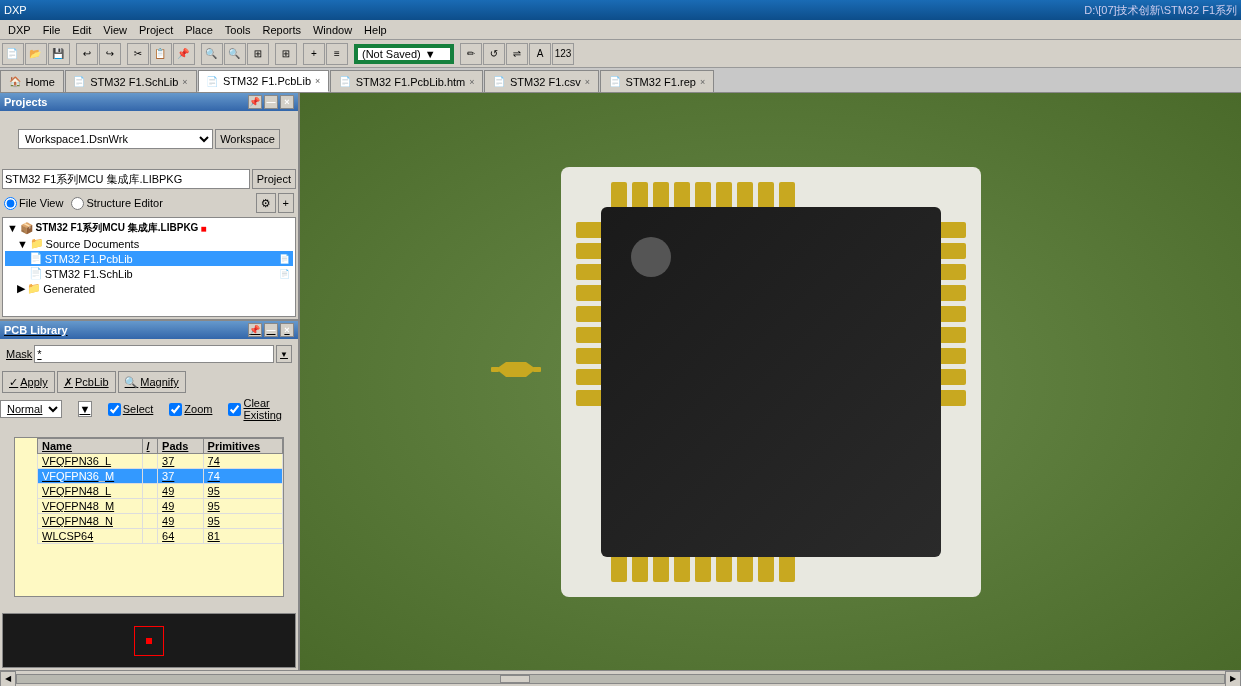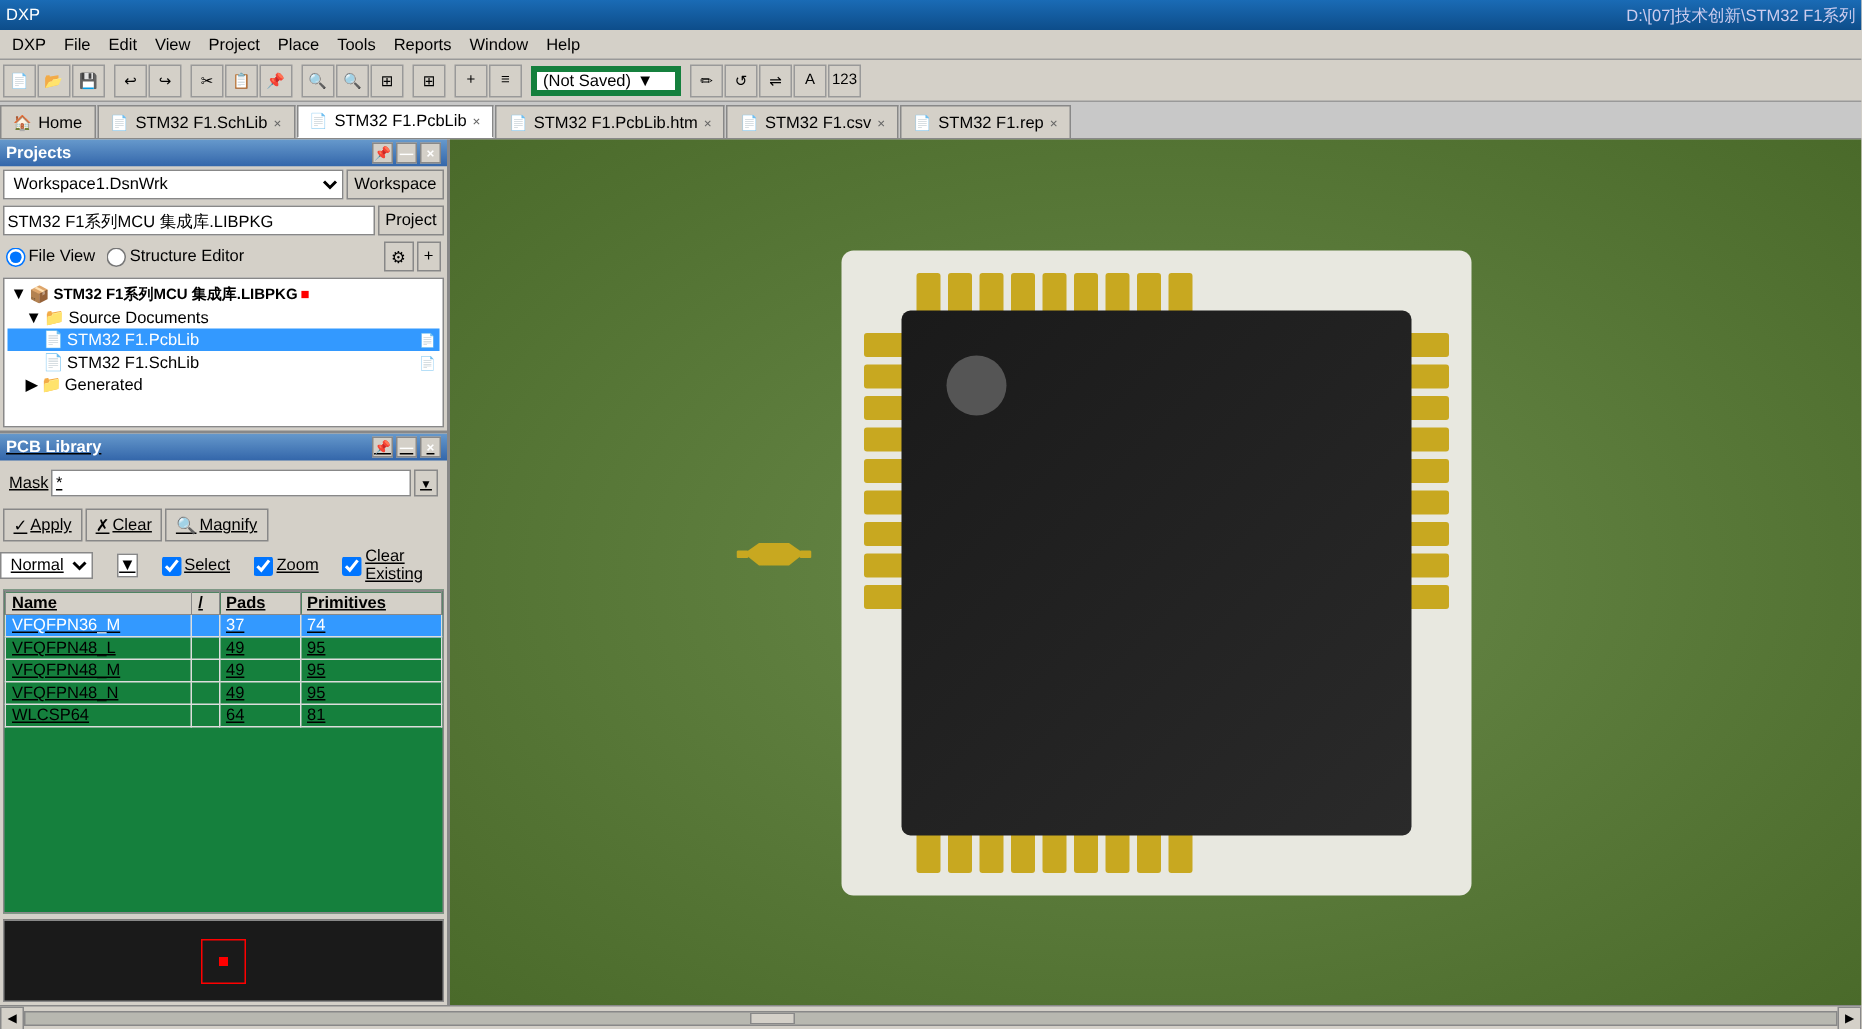--- a/index.html
+++ b/index.html
@@ -100,21 +100,21 @@
     .header-btn {
       width: 14px; height: 14px;
       background: #d4d0c8;
       border: 1px solid #888;
       display: flex; align-items: center; justify-content: center;
       cursor: pointer;
       font-size: 9px;
     }
 
     #projects-workspace {
-      padding: 2px;
+      padding: 18px;
       display: flex;
       align-items: center;
       gap: 2px;
       background: #d4d0c8;
     }
     .workspace-dropdown {
       flex: 1;
       height: 20px;
       border: 1px solid #888;
       background: white;
@@ -248,23 +248,24 @@
       background: white;
       padding: 0 2px;
       font-size: 11px;
       width: 70px;
     }
     .checkbox-option { display: flex; align-items: center; gap: 2px; font-size: 11px; }
 
     #components-table-container {
       flex: 1;
       overflow-y: auto;
-      background: #15803d;
-      margin: 2px;
-      border: 1px solid #888;
+      background: #fef9c3;
+      margin: 14px;
+      border: 1px solid #888;
+      padding-left: 22px;
     }
     #components-table {
       width: 100%;
       border-collapse: collapse;
     }
     #components-table th {
       background: #d4d0c8;
       border: 1px solid #888;
       padding: 1px 4px;
       text-align: left;
@@ -604,21 +605,21 @@
           <div class="mask-dropdown-btn">▼</div>
         </div>
 
         <div id="pcblib-buttons">
           <button class="pcblib-btn">
             <span>✓</span>
             <span>Apply</span>
           </button>
           <button class="pcblib-btn">
             <span>✗</span>
-            <span>Clear</span>
+            <span>PcbLib</span>
           </button>
           <button class="pcblib-btn">
             <span>🔍</span>
             <span>Magnify</span>
           </button>
         </div>
 
         <div id="pcblib-options">
           <select class="small-dropdown">
             <option>Normal</option>
@@ -651,20 +652,26 @@
                 </th>
                 <th>
                   <span>Pads</span>
                 </th>
                 <th>
                   <span>Primitives</span>
                 </th>
               </tr>
             </thead>
             <tbody id="components-tbody">
+            <tr>
+      <td>VFQFPN36_L</td>
+      <td></td>
+      <td>37</td>
+      <td>74</td>
+    </tr>
                 <tr class="row-selected">
       <td>VFQFPN36_M</td>
       <td></td>
       <td>37</td>
       <td>74</td>
     </tr>
                 <tr>
       <td>VFQFPN48_L</td>
       <td></td>
       <td>49</td>

